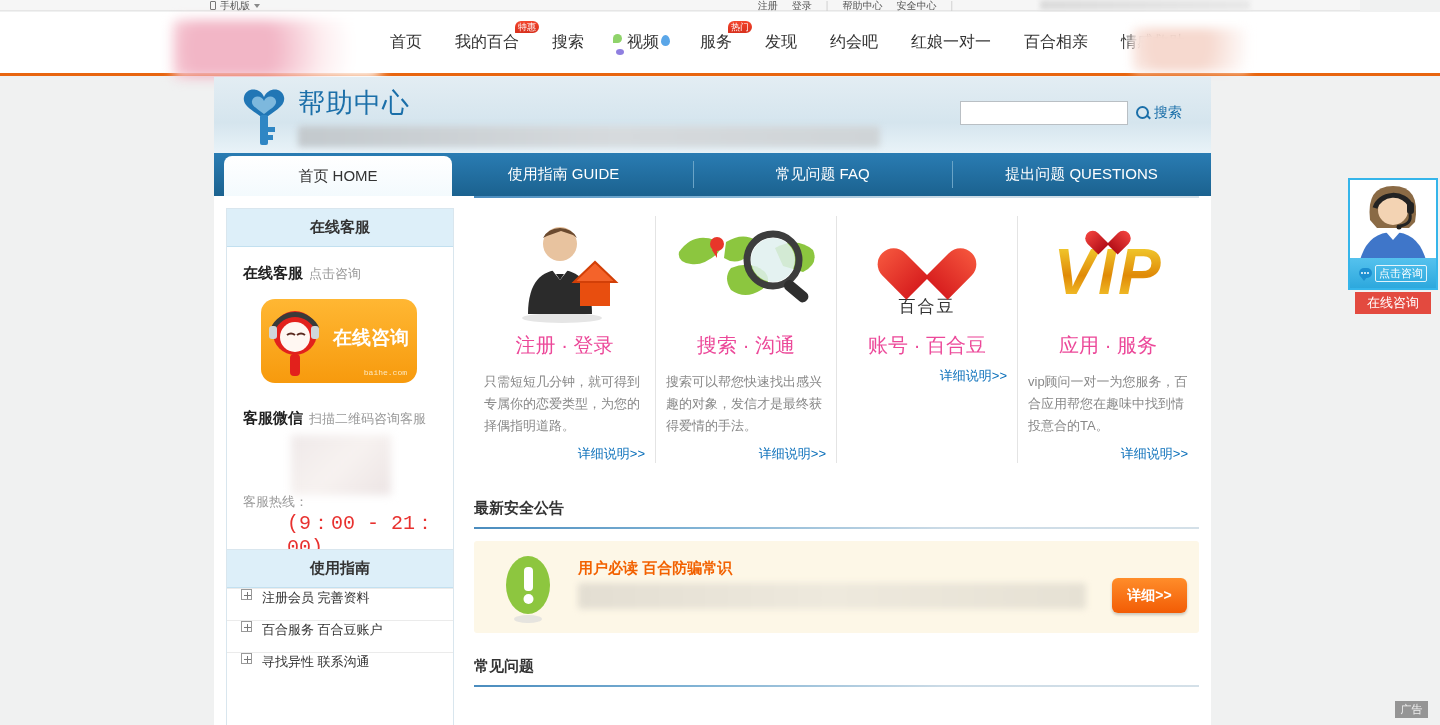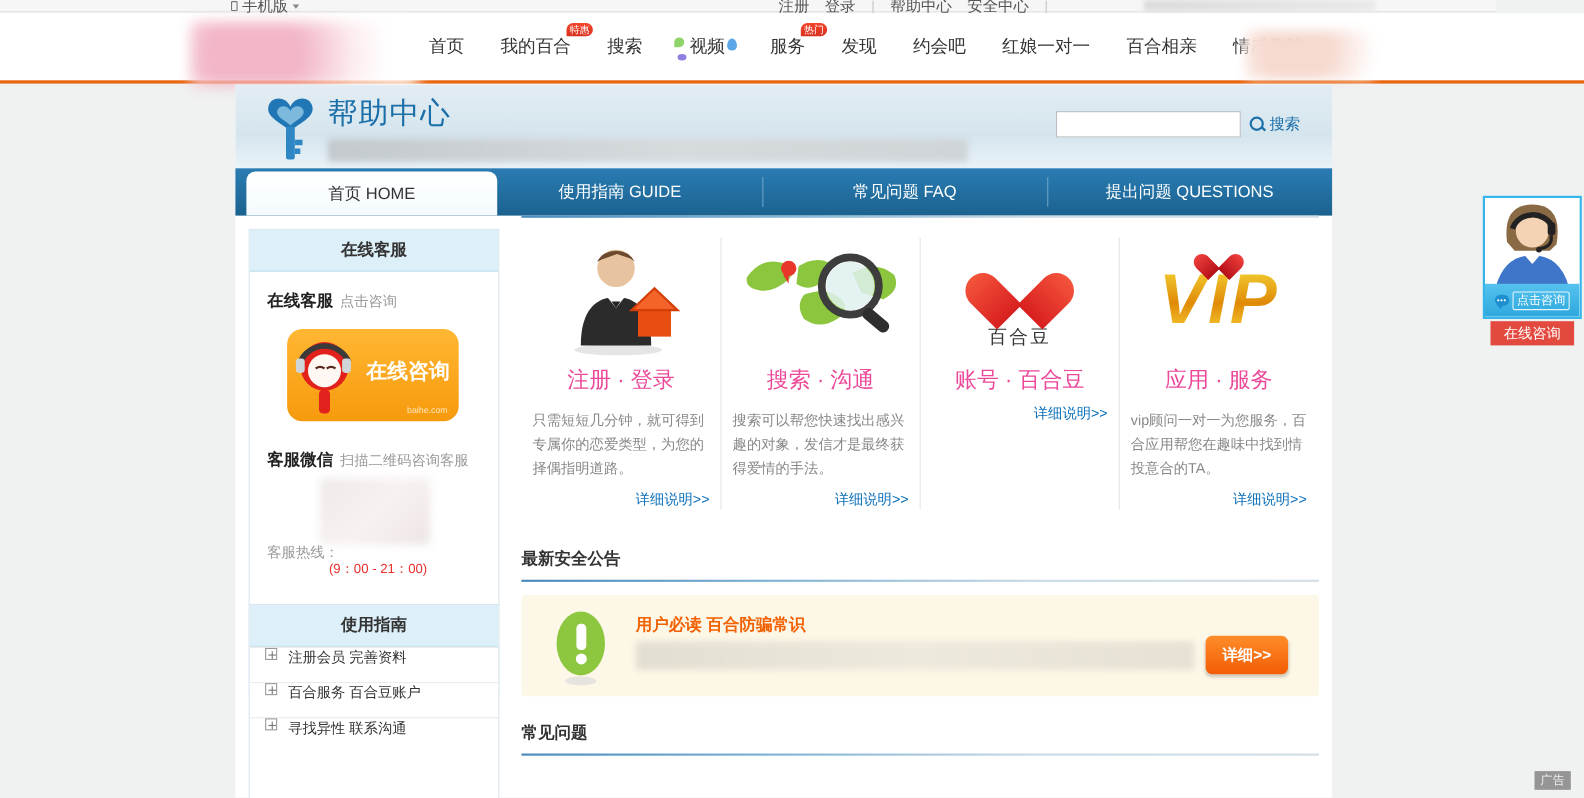--- a/index.html
+++ b/index.html
@@ -1,21 +1,21 @@
 <!DOCTYPE html>
 <html><head>
 <meta charset="utf-8">
 <style>
   * { margin:0; padding:0; box-sizing:border-box; }
   html,body { width:1440px; height:725px; overflow:hidden;
     font-family:"Liberation Sans","DejaVu Sans",sans-serif; background:#f0f1f1; }
 
   
   .topbar { position:absolute; left:0; top:0; width:1360px; height:11px;
-    background:#f6f6f6; border-bottom:1px solid #e6e6e6; font-size:14px; color:#555; }
+    background:#f6f6f6; border-bottom:1px solid #e6e6e6; font-size:10px; color:#555; }
   .topbar-left { position:absolute; left:210px; top:0; height:11px; display:flex; align-items:center; gap:4px; }
   .phone-icon { width:6px; height:9px; border:1px solid #777; border-radius:1px; display:inline-block; }
   .caret-down { width:0; height:0; border-left:3px solid transparent; border-right:3px solid transparent; border-top:4px solid #888; display:inline-block; }
   .topbar-right { position:absolute; right:407px; top:0; height:11px; display:flex; align-items:center; gap:14px; }
   .topbar-right .sep { color:#ccc; }
   .topbar-blur { position:absolute; left:1040px; top:0; width:210px; height:10px;
     background:linear-gradient(90deg,#dcdcdc,#e9e9e9); filter:blur(2px); }
 
   
   .navbar { position:absolute; left:0; top:12px; width:1440px; height:64px;
@@ -64,33 +64,33 @@
   .tab + .tab::before { content:""; position:absolute; left:0; top:8px; bottom:8px; width:1px; background:#6aa4c7; }
   .tab-active { position:absolute; left:10px; top:3px; width:228px; height:40px;
     background:linear-gradient(#ffffff,#f3fafd); border-radius:8px 8px 0 0;
     display:flex; align-items:center; justify-content:center; font-size:15px; color:#333; cursor:pointer; }
   .tab-rest { position:absolute; left:220px; top:0; right:0; height:43px; display:flex; }
 
   
   .side-box { position:absolute; left:12px; width:228px; background:#fff; border:1px solid #d9e6ee; }
   .side-box-hd { height:38px; background:#ddeff9; border-bottom:1px solid #c2e0f0;
     display:flex; align-items:center; justify-content:center; font-size:15px; font-weight:bold; color:#333; }
-  .svc-box { top:131px; height:424px; }
+  .svc-box { top:131px; height:424px;font-family:Liberation Mono, monospace; }
   .svc-row1 { position:absolute; left:16px; top:55px; font-size:15px; color:#222; }
   .svc-row1 b { font-weight:bold; }
   .svc-hint { font-size:13px; color:#999; font-weight:normal; margin-left:6px; }
   .svc-banner { position:absolute; left:34px; top:90px; width:156px; height:84px; border-radius:14px;
     background:linear-gradient(#ffb733,#f79a0d); overflow:hidden; cursor:pointer; }
   .svc-banner-label { position:absolute; right:8px; top:26px; color:#fff; font-size:19px; font-weight:bold; }
   .svc-banner-brand { position:absolute; right:10px; bottom:6px; color:#fde7bd; font-size:8px; }
   .wechat-row { position:absolute; left:16px; top:200px; font-size:15px; color:#222; }
   .qr-blur { position:absolute; left:64px; top:226px; width:100px; height:60px;
     background:linear-gradient(135deg,#efe9e9,#f7f2f0 50%,#ece4e4); filter:blur(4px); }
   .hotline-label { position:absolute; left:16px; top:284px; font-size:13px; color:#999; }
-  .hotline-hours { position:absolute; left:72px; top:300px; font-size:12px; color:#e8312f; }
+  .hotline-hours { position:absolute; left:60px; top:300px; font-size:20px; color:#e8312f; }
   .guide-box { top:472px; height:200px; }
   .guide-item { height:32px; display:flex; align-items:flex-start; padding-left:14px; gap:10px;
     font-size:13px; color:#333; border-top:1px solid #ebebeb; cursor:pointer; }
   .guide-item:first-of-type { border-top:none; }
   .expand-icon { position:relative; width:11px; height:11px; border:1px solid #999; background:#fff; flex:0 0 auto; }
   .expand-icon::before { content:""; position:absolute; left:2px; top:4.5px; width:7px; height:1px; background:#777; }
   .expand-icon::after { content:""; position:absolute; left:5px; top:1.5px; width:1px; height:7px; background:#777; }
 
   
   .main-col { position:absolute; left:260px; top:119px; width:725px; }
@@ -122,21 +122,21 @@
   .vip-heart::before,.vip-heart::after { content:""; position:absolute; top:0; width:15px; height:23px;
     border-radius:12px 12px 0 0; background:linear-gradient(#f0413d,#b40f17); }
   .vip-heart::before { left:13px; transform:rotate(45deg); transform-origin:0 100%; }
   .vip-heart::after { left:0; transform:rotate(-45deg); transform-origin:100% 100%; }
 
   .notice-box { position:relative; width:725px; height:92px; background:#fdf7e7; margin-top:12px; border-radius:3px; }
   .notice-icon { position:absolute; left:30px; top:14px; }
   .notice-title { position:absolute; left:104px; top:18px; color:#f26100; font-size:15px; font-weight:bold; }
   .notice-blur { position:absolute; left:104px; top:42px; width:508px; height:26px;
     background:linear-gradient(90deg,#e3ded2,#eee9dd 50%,#e6e1d4); filter:blur(3px); border-radius:3px; }
-  .notice-btn { position:absolute; right:28px; top:37px; width:75px; height:35px;
+  .notice-btn { position:absolute; right:12px; top:37px; width:75px; height:35px;
     background:linear-gradient(#ff8d2a,#f25c05); border-radius:6px; color:#fff; font-size:14px; font-weight:bold;
     display:flex; align-items:center; justify-content:center; cursor:pointer; box-shadow:0 2px 3px rgba(0,0,0,.2); }
 
   
   .float-widget { position:absolute; left:1348px; top:178px; width:90px; }
   .fw-box { width:90px; height:112px; border:2px solid #35b5ea; background:#fff; position:relative; overflow:hidden; }
   .fw-strip { position:absolute; left:0; bottom:0; width:100%; height:30px;
     background:linear-gradient(#55c2ee,#2da8dd); display:flex; align-items:center; justify-content:center; gap:3px; cursor:pointer; }
   .chat-bubble-icon { width:13px; height:10px; border-radius:5px; background:#1d8fd0; position:relative; }
   .chat-bubble-icon::before { content:""; position:absolute; left:2px; bottom:-3px;

